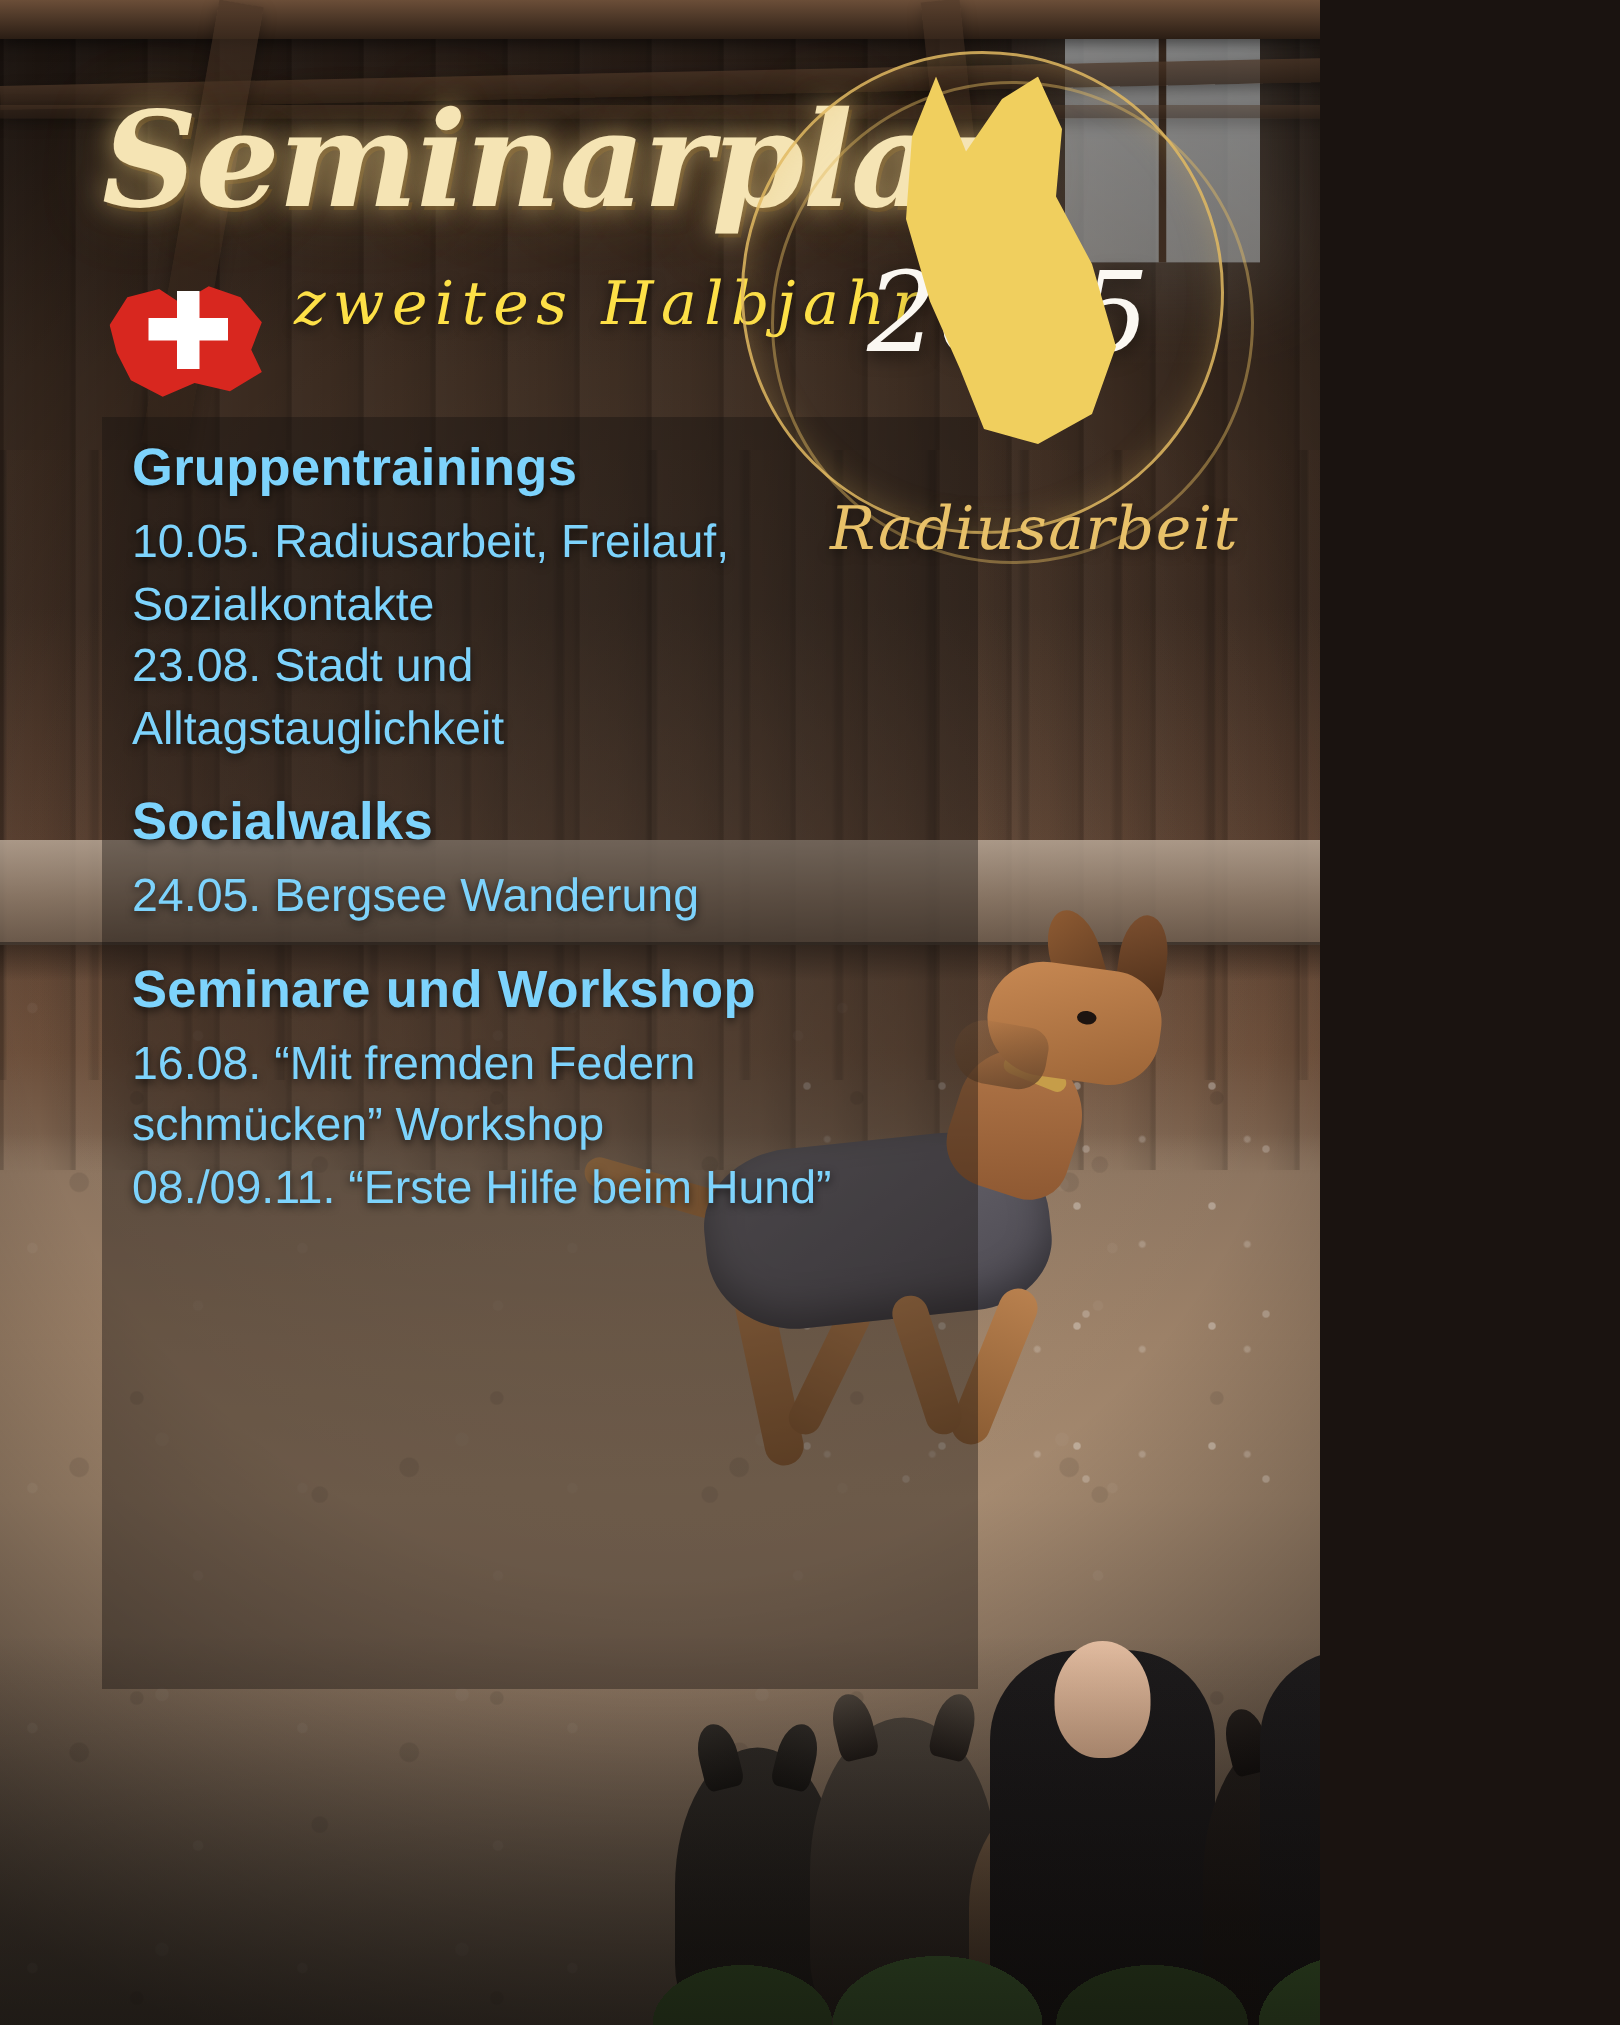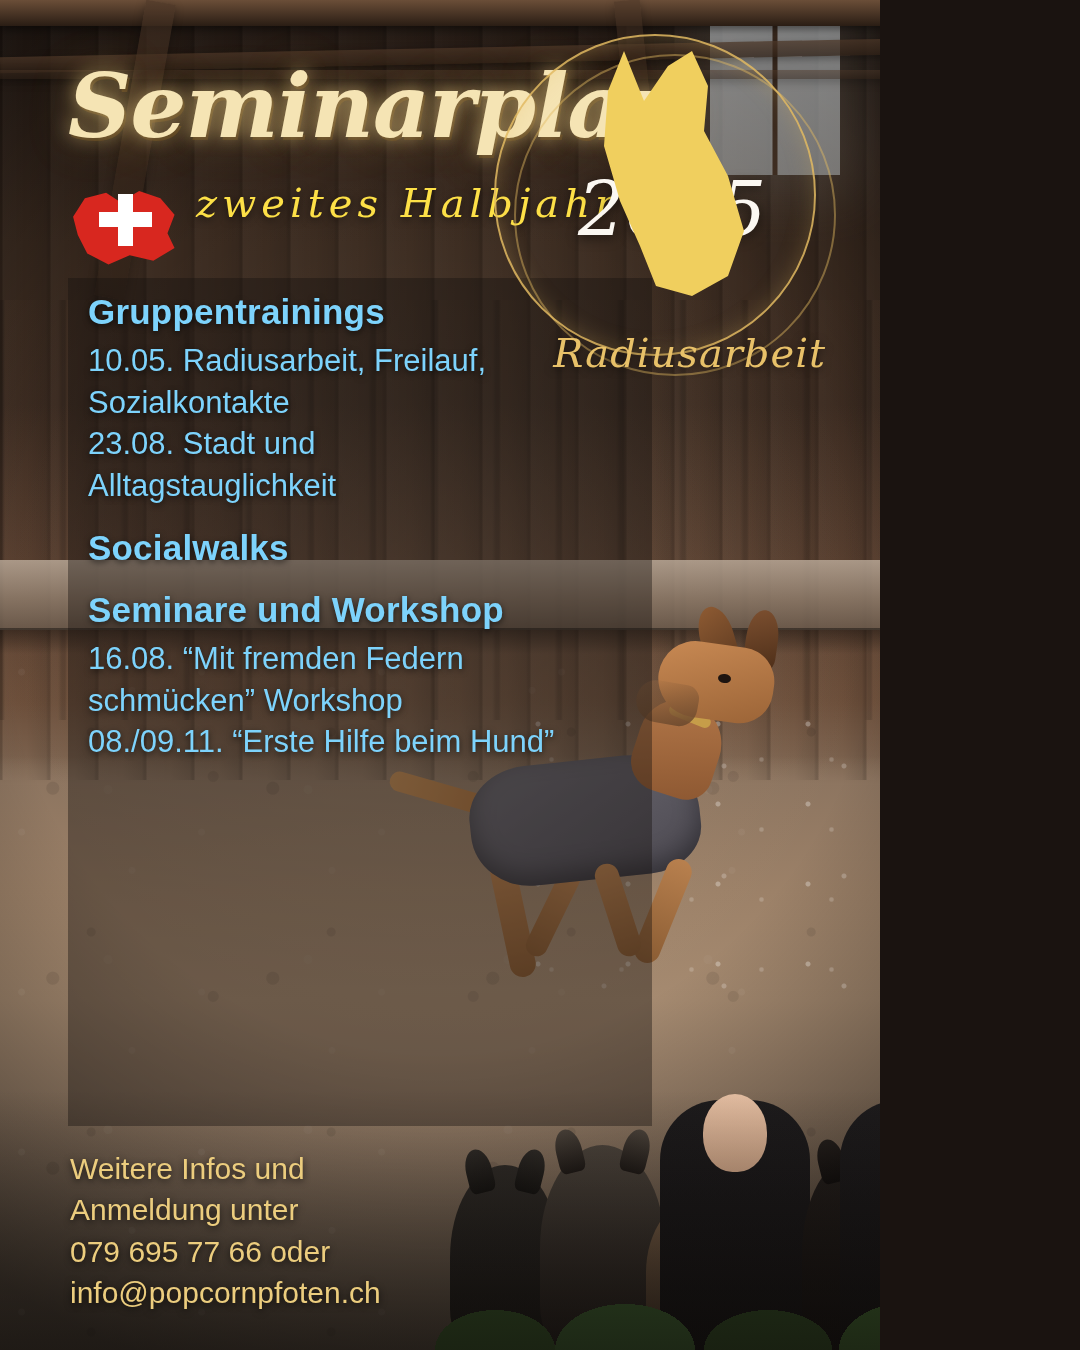--- a/index.html
+++ b/index.html
@@ -442,31 +442,26 @@
     <div class="sec">
       <div class="sec-title">Gruppentrainings</div>
       <div class="entry">10.05. Radiusarbeit, Freilauf,
              Sozialkontakte</div>
       <div class="entry">23.08. Stadt und
               Alltagstauglichkeit</div>
     </div>
 
     <div class="sec">
       <div class="sec-title">Socialwalks</div>
+      <div class="entry">24.05. Bergsee Wanderung</div>
     </div>
 
     <div class="sec">
       <div class="sec-title">Seminare und Workshop</div>
       <div class="entry">16.08. “Mit fremden Federn
             schmücken” Workshop</div>
       <div class="entry">08./09.11. “Erste Hilfe beim Hund”</div>
     </div>
 
   </div>
 
-  <div class="contact">
-    <div>Weitere Infos und</div>
-    <div>Anmeldung unter</div>
-    <div>079 695 77 66 oder</div>
-    <div>info@popcornpfoten.ch</div>
-  </div>
 
 </div>
 
 </body></html>

